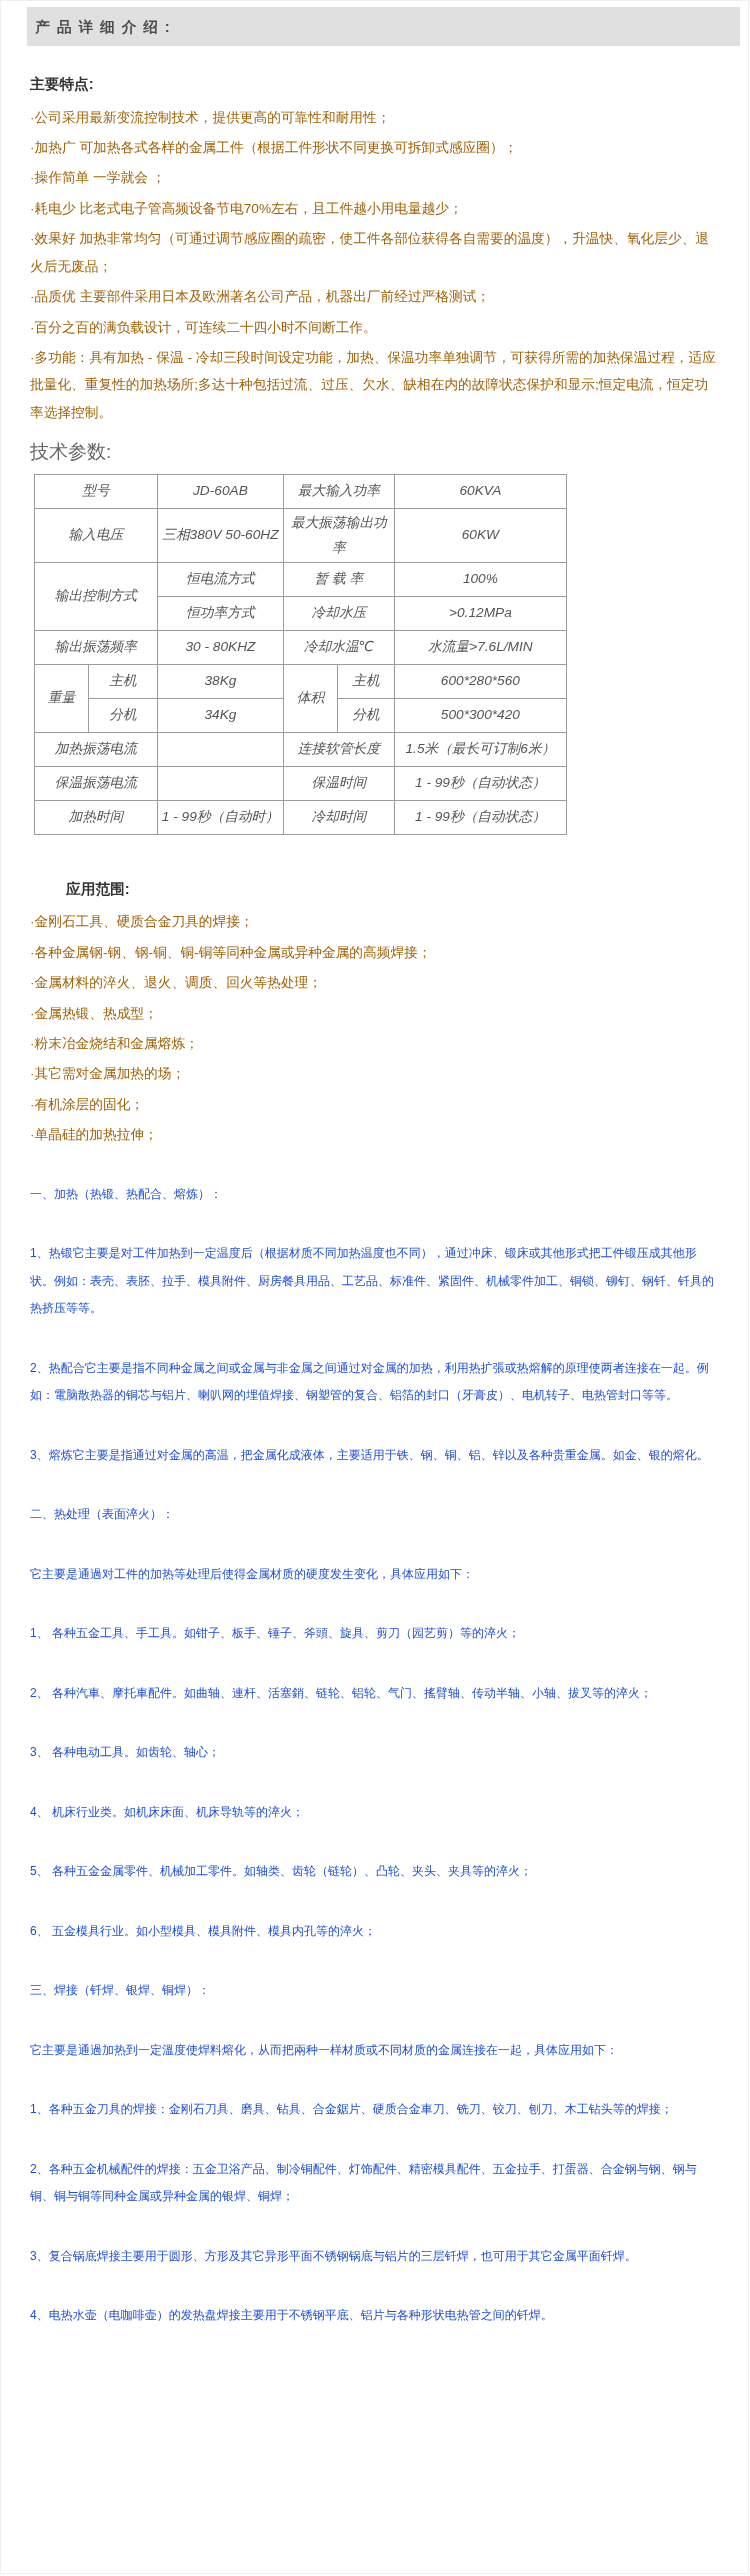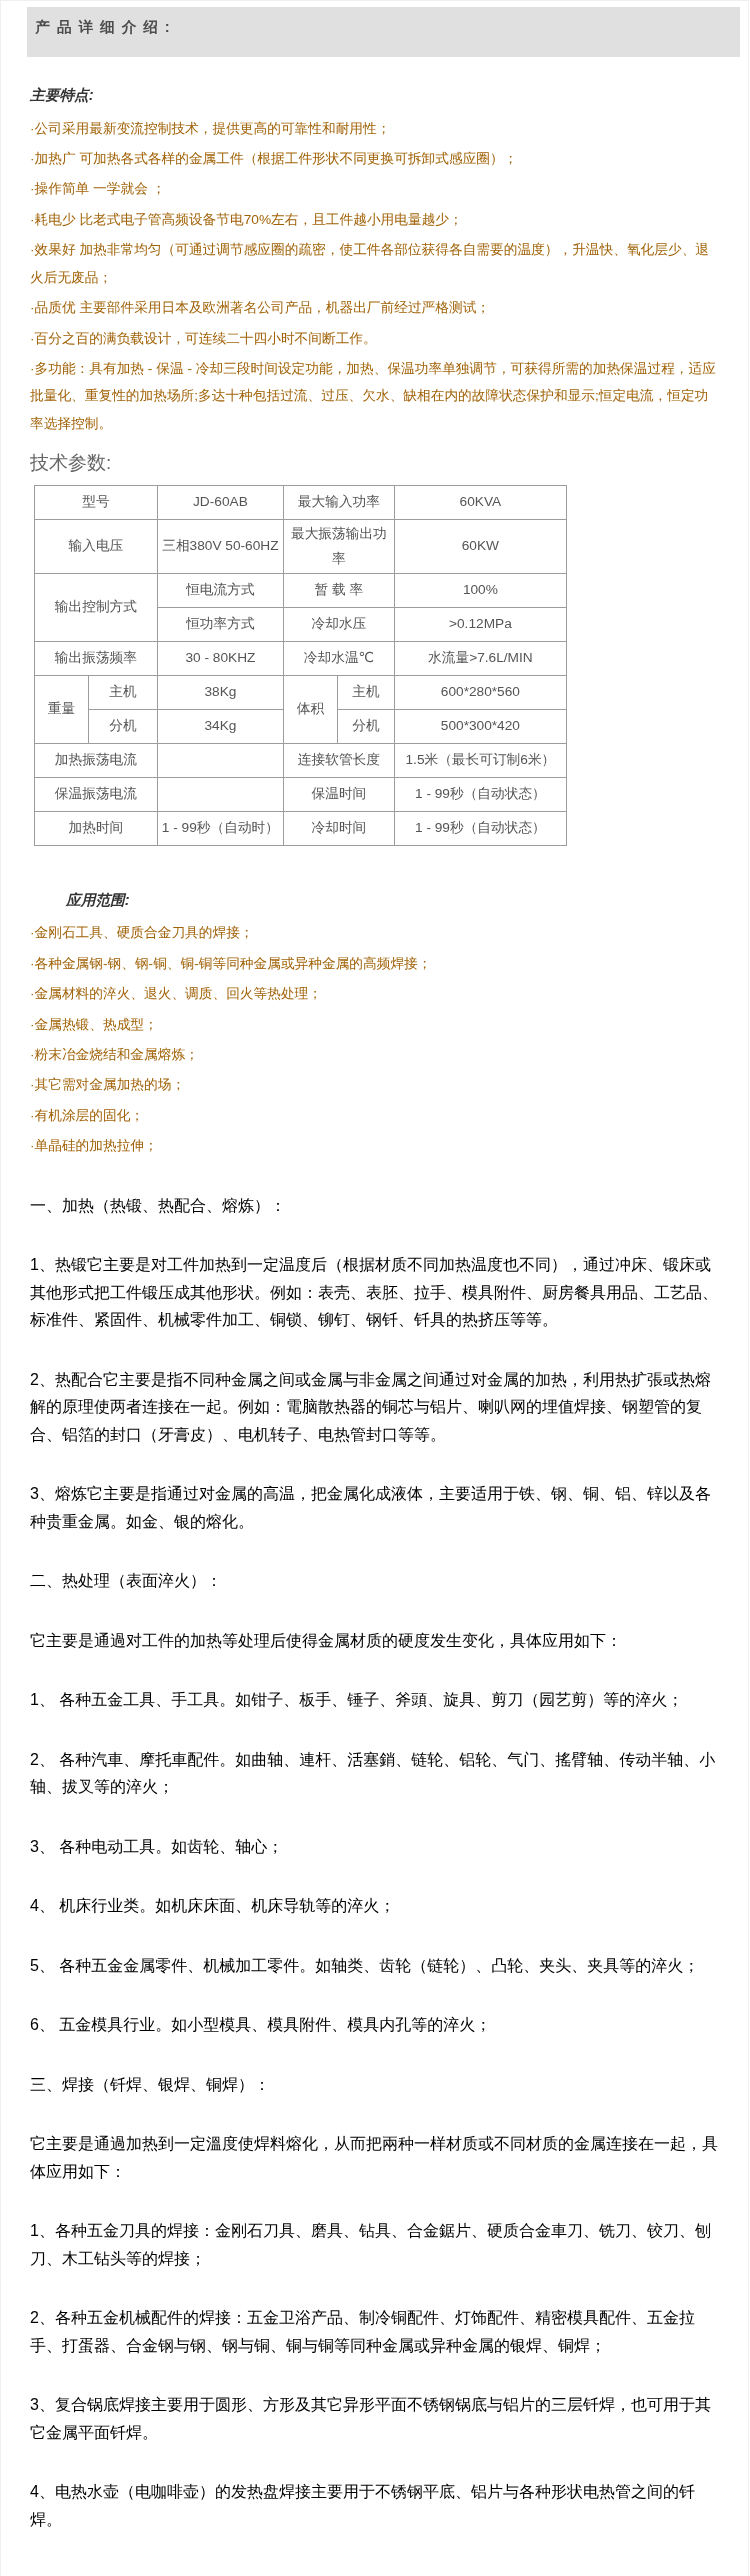--- a/index.html
+++ b/index.html
@@ -11,40 +11,39 @@
   }
   .page {
     width: 749px;
     min-height: 2574px;
     border: 1px solid #efefef;
     background: #ffffff;
     box-sizing: border-box;
   }
   .header-bar {
     margin: 5.9px 7.9px 0 25.5px;
-    height: 50px;
+    height: 39px;
     line-height: 39px;
     background: #e0e0e0;
     padding-left: 8.8px;
   }
   .header-bar span {
     font-size: 14.7px;
     font-weight: bold;
     color: #4d4d4d;
     letter-spacing: 6.9px;
   }
   .content {
     padding: 0 27.5px 29px 29px;
   }
   .heading {
     font-size: 14.7px;
     font-weight: bold;
     color: #333333;
     margin: 29px 0 9.8px 0;
-    font-style: italic;
   }
   .heading.spaced { margin-top: 45px; margin-left: 36px; }
   .tight p {
     font-size: 13.7px;
     line-height: 27.5px;
     margin: 2.9px 0;
     color: #a16207;
   }
   .subheading {
     font-size: 19px;
@@ -61,26 +60,27 @@
   table.tech-table td {
     border: 1px solid #9c9c9c;
     height: 31px;
     text-align: center;
     vertical-align: middle;
     font-size: 13.7px;
     color: #555555;
     line-height: 25.5px;
     padding: 1px 2.9px;
     overflow: hidden;
+    font-style: italic;
   }
   .loose p {
-    font-size: 16px;
+    font-size: 12px;
     line-height: 27.5px;
     margin: 32px 0;
-    color: #000000;
+    color: #1d4ed8;
   }
 </style>
 </head>
 <body>
 
 <div class="page">
 
   <div class="header-bar">
     <span>产品详细介绍:</span>
   </div>

